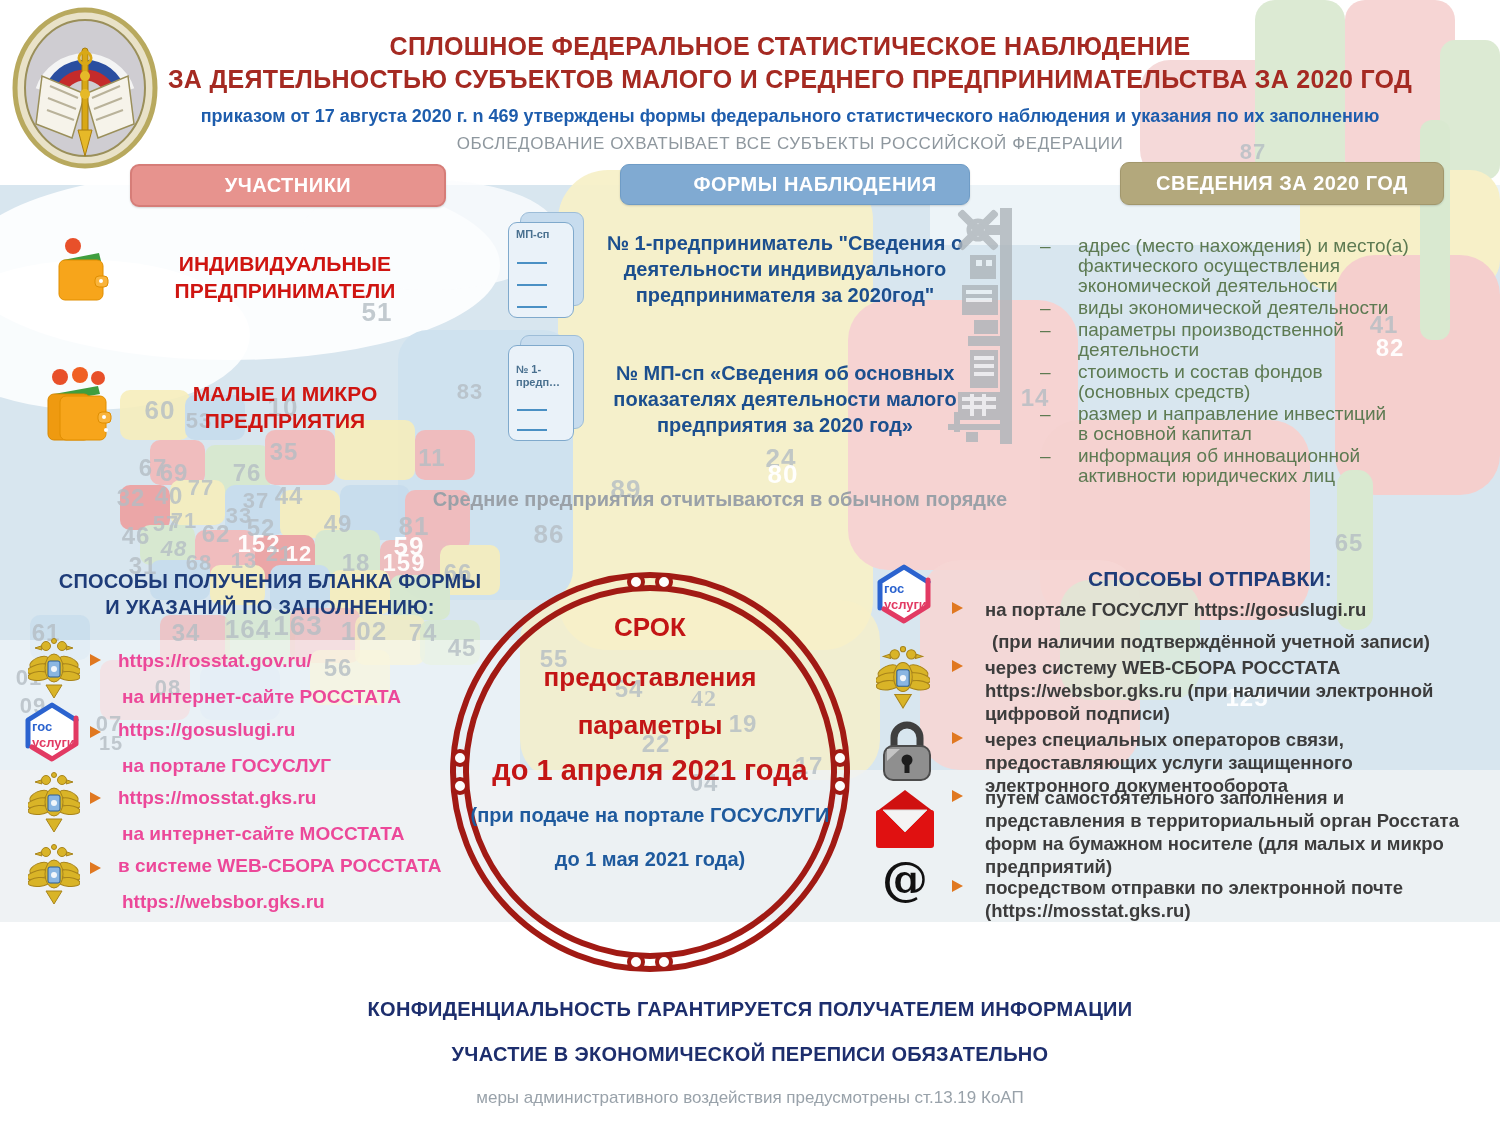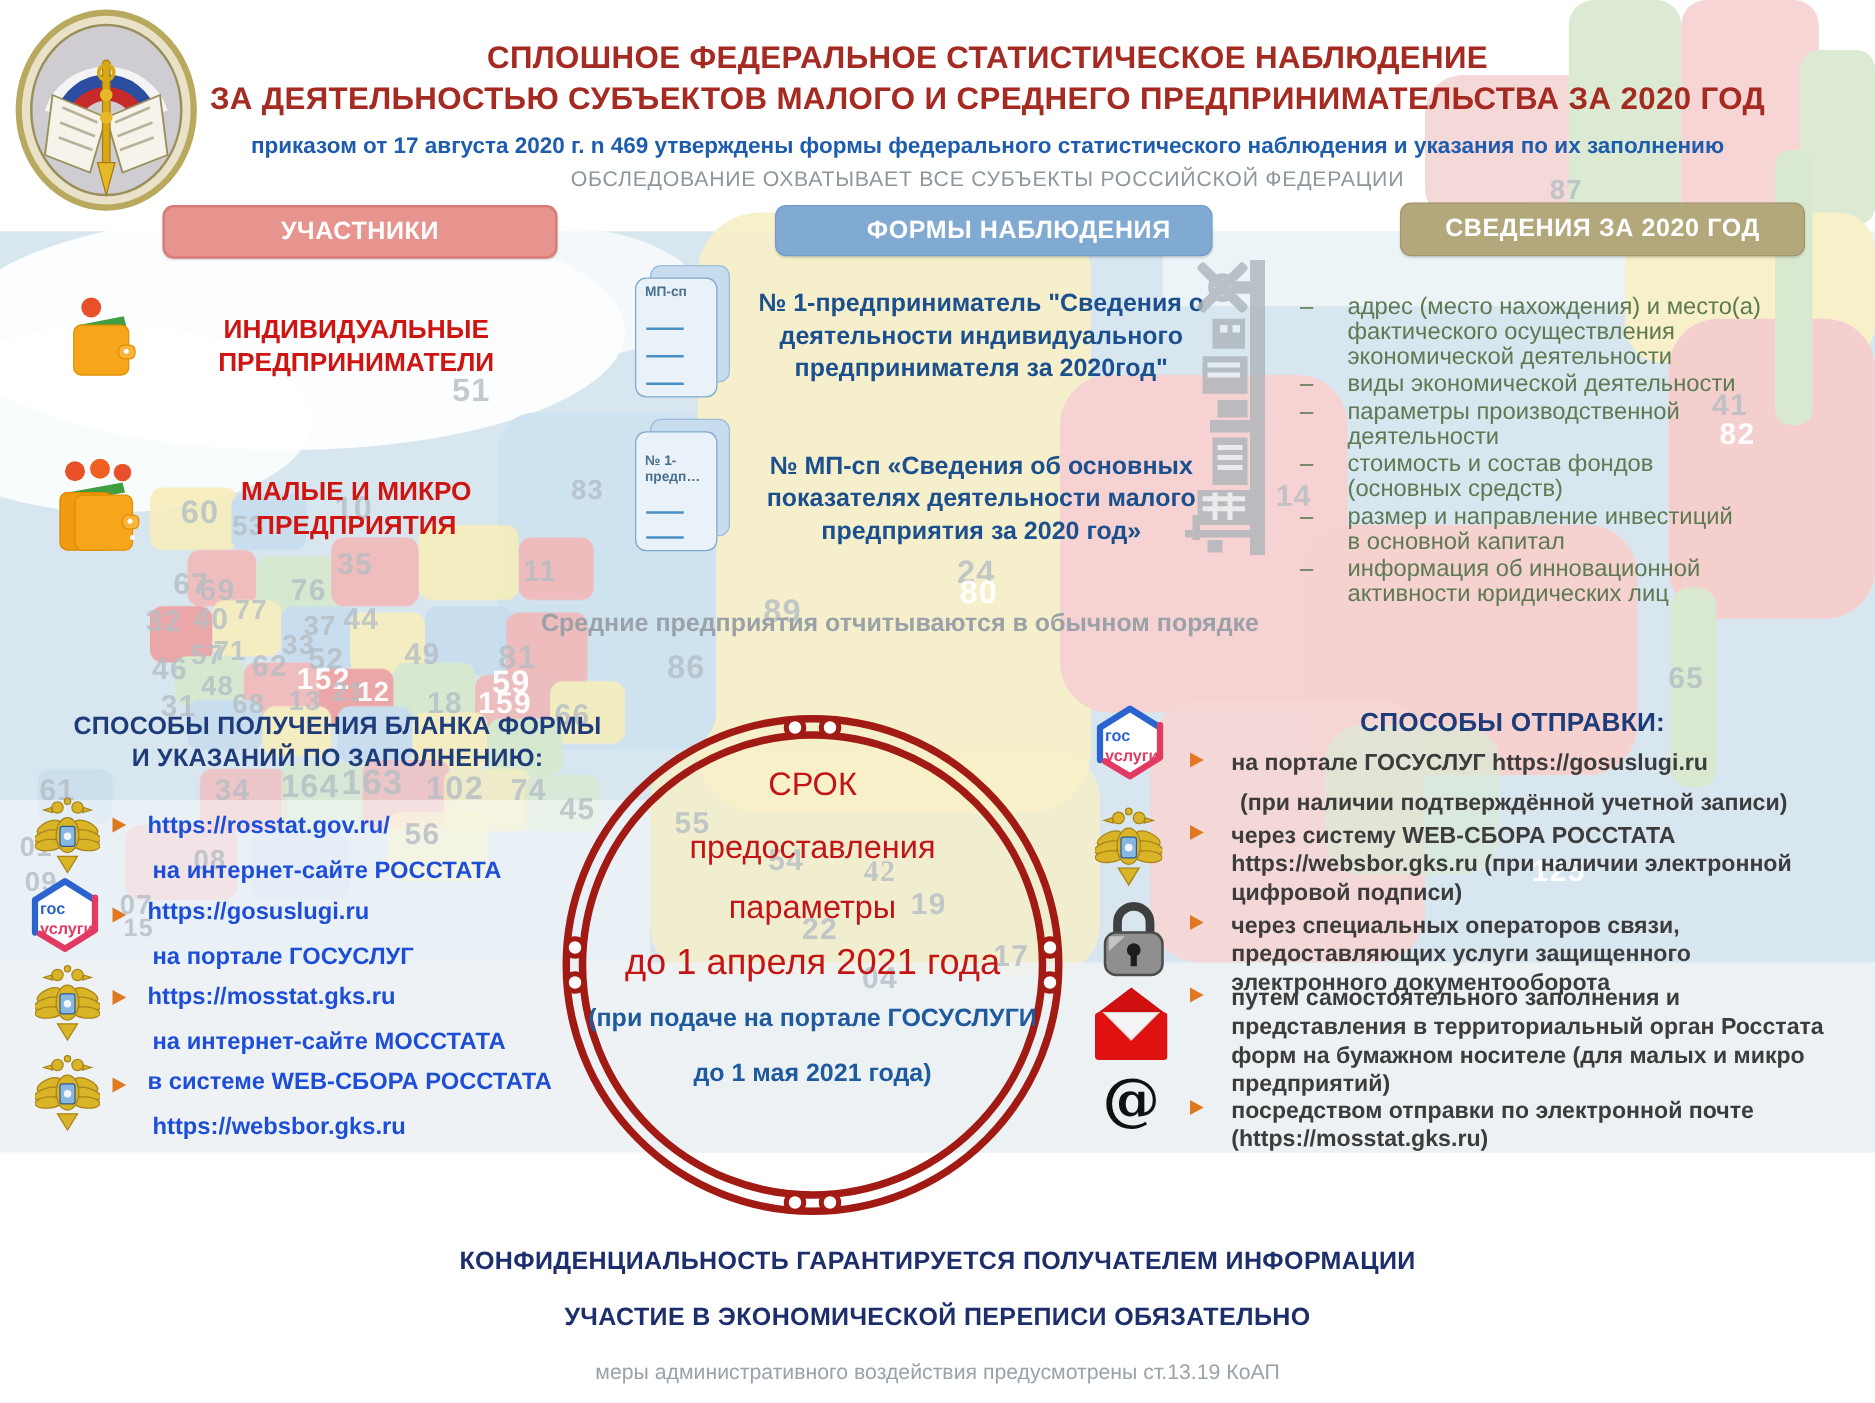--- a/index.html
+++ b/index.html
@@ -48,27 +48,27 @@
   
   #info-list{left:1040px;top:236px;width:420px;}
   .info-row{display:flex;margin-bottom:2px;}
   .dash{width:38px;flex:0 0 38px;color:#5d7a52;font-size:19px;line-height:20px;}
   .info-text{color:#5d7a52;font-size:19px;line-height:20px;white-space:pre-line;}
 
   .mid-note{left:300px;top:488px;width:840px;font-weight:bold;font-size:20px;color:#9aa1a8;}
 
   
   .sec-title{font-weight:bold;font-size:20px;line-height:26px;color:#1e3c79;letter-spacing:.2px;}
-  .obtain-line{font-weight:bold;font-size:19px;color:#1d4ed8;}
+  .obtain-line{font-weight:bold;font-size:19px;color:#ec4899;}
   .tri{width:0;height:0;border-left:11px solid #e07820;border-top:6px solid transparent;
        border-bottom:6px solid transparent;}
 
   
   #stamp{left:448px;top:570px;width:404px;height:404px;}
-  .stamp-red{position:absolute;left:0;width:404px;text-align:center;font-weight:normal;color:#c31515;}
+  .stamp-red{position:absolute;left:0;width:404px;text-align:center;font-weight:bold;color:#c31515;}
   .stamp-blue{position:absolute;left:0;width:404px;text-align:center;font-weight:bold;color:#1e5a9d;}
 
   
   .send-text{font-weight:bold;font-size:18.5px;line-height:23px;color:#3c3c3c;white-space:pre-line;}
   .at-glyph{font-family:"DejaVu Serif",serif;font-size:46px;color:#111;font-weight:bold;}
 
   
   .footer-main{left:0;top:0;width:1500px;font-weight:bold;font-size:20px;color:#1d2e6d;letter-spacing:.3px;}
   .footer-small{width:1500px;font-size:17px;color:#99a2aa;}
 </style>
@@ -210,21 +210,21 @@
       <span class="mapnum" style="left: 432px; top: 458px; font-size: 24px;">11</span>
       <span class="mapnum" style="left: 247px; top: 473px; font-size: 24px;">76</span>
       <span class="mapnum" style="left: 201px; top: 488px; font-size: 22px;">77</span>
       <span class="mapnum" style="left: 131px; top: 498px; font-size: 24px;">32</span>
       <span class="mapnum" style="left: 169px; top: 496px; font-size: 24px;">40</span>
       <span class="mapnum" style="left: 289px; top: 496px; font-size: 24px;">44</span>
       <span class="mapnum" style="left: 256px; top: 501px; font-size: 22px;">37</span>
       <span class="mapnum" style="left: 166px; top: 524px; font-size: 22px;">57</span>
       <span class="mapnum" style="left: 184px; top: 521px; font-size: 22px;">71</span>
       <span class="mapnum" style="left: 136px; top: 536px; font-size: 24px;">46</span>
-      <span class="mapnum" style="left: 174px; top: 549px; font-size: 22px;">48</span>
+      <span class="mapnum" style="left: 174px; top: 549px; font-size: 22px; font-style: italic;">48</span>
       <span class="mapnum" style="left: 216px; top: 534px; font-size: 24px;">62</span>
       <span class="mapnum" style="left: 239px; top: 516px; font-size: 22px;">33</span>
       <span class="mapnum" style="left: 261px; top: 528px; font-size: 24px;">52</span>
       <span class="mapnum" style="left: 338px; top: 524px; font-size: 24px;">49</span>
       <span class="mapnum" style="left: 414px; top: 526px; font-size: 26px;">81</span>
       <span class="mapnum white" style="left: 409px; top: 546px; font-size: 26px;">59</span>
       <span class="mapnum white" style="left: 404px; top: 563px; font-size: 24px;">159</span>
       <span class="mapnum white" style="left: 259px; top: 544px; font-size: 24px;">152</span>
       <span class="mapnum" style="left: 279px; top: 554px; font-size: 22px;">21</span>
       <span class="mapnum white" style="left: 299px; top: 554px; font-size: 22px;">12</span>

